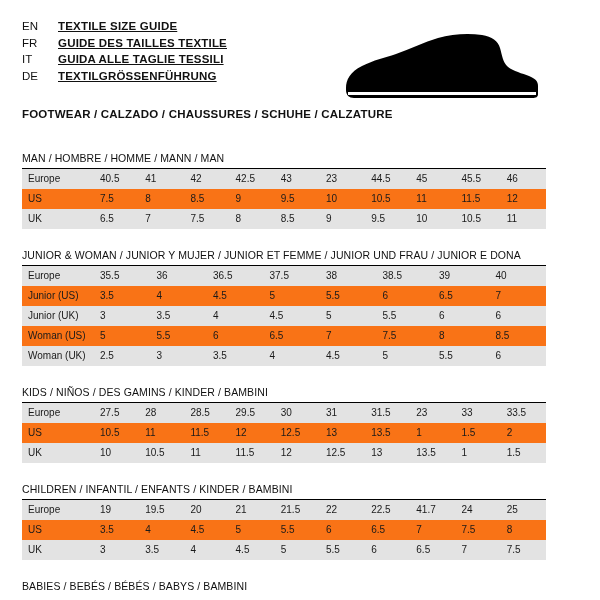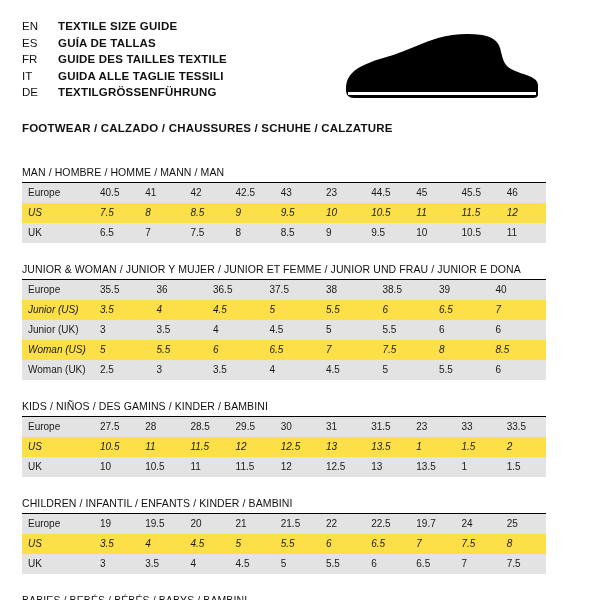--- a/index.html
+++ b/index.html
@@ -39,32 +39,32 @@
     vertical-align: top;
     white-space: nowrap;
   }
   .lang-code {
     width: 36px;
     font-weight: normal;
   }
   .lang-title {
     font-weight: bold;
     letter-spacing: 0.2px;
+    text-decoration: underline;
   }
   .shoe-wrap {
     width: 200px;
     height: 76px;
     margin-right: 6px;
     margin-top: 14px;
   }
 
   .footwear-title {
     font-size: 11.5px;
     font-weight: bold;
-    margin-top: 14px;
     letter-spacing: 0.2px;
   }
 
   
   .group {
     margin-top: 20px;
   }
   .group.first { margin-top: 32px; }
   .group-title {
     font-size: 10.5px;
@@ -78,44 +78,40 @@
     table-layout: fixed;
   }
   table.sizes td {
     font-size: 10px;
     line-height: 12px;
     padding: 4px 0 4px 6px;
     color: #1a1a1a;
     white-space: nowrap;
   }
   table.sizes tr.shade td { background: #e3e3e3; }
-  table.sizes tr.plain td { background: #fde047; font-style: italic; }
+  table.sizes tr.plain td { background: #f97316; }
   td.rowlabel { width: 66px; }
 
   .divider {
     height: 1px;
     background: #000000;
     margin-top: 4px;
   }
 </style>
 </head>
 <body>
 
 <div class="page">
 
   <div class="header">
     <table class="lang-table">
       <tbody>
         <tr>
           <td class="lang-code">EN</td>
           <td class="lang-title">TEXTILE SIZE GUIDE</td>
-        </tr>
-        <tr>
-          <td class="lang-code">ES</td>
-          <td class="lang-title">GUÍA DE TALLAS</td>
         </tr>
         <tr>
           <td class="lang-code">FR</td>
           <td class="lang-title">GUIDE DES TAILLES TEXTILE</td>
         </tr>
         <tr>
           <td class="lang-code">IT</td>
           <td class="lang-title">GUIDA ALLE TAGLIE TESSILI</td>
         </tr>
         <tr>
@@ -305,21 +301,21 @@
       <tbody>
         <tr class="shade">
           <td class="rowlabel">Europe</td>
           <td>19</td>
           <td>19.5</td>
           <td>20</td>
           <td>21</td>
           <td>21.5</td>
           <td>22</td>
           <td>22.5</td>
-          <td>19.7</td>
+          <td>41.7</td>
           <td>24</td>
           <td>25</td>
         </tr>
         <tr class="plain">
           <td class="rowlabel">US</td>
           <td>3.5</td>
           <td>4</td>
           <td>4.5</td>
           <td>5</td>
           <td>5.5</td>

